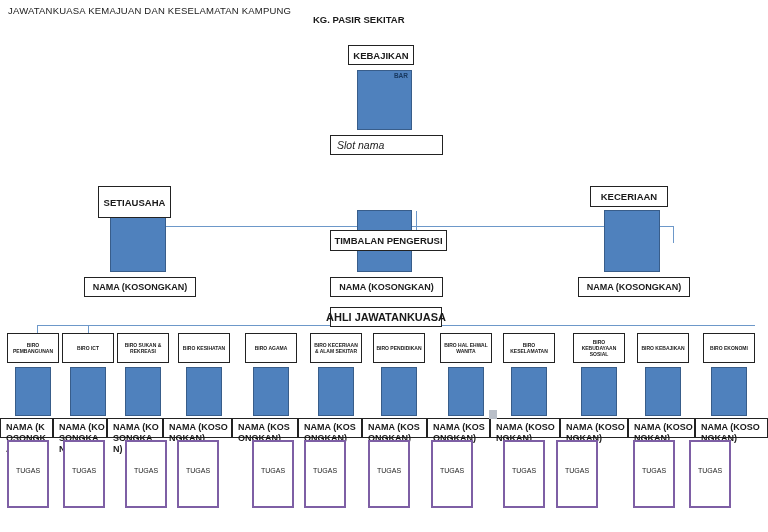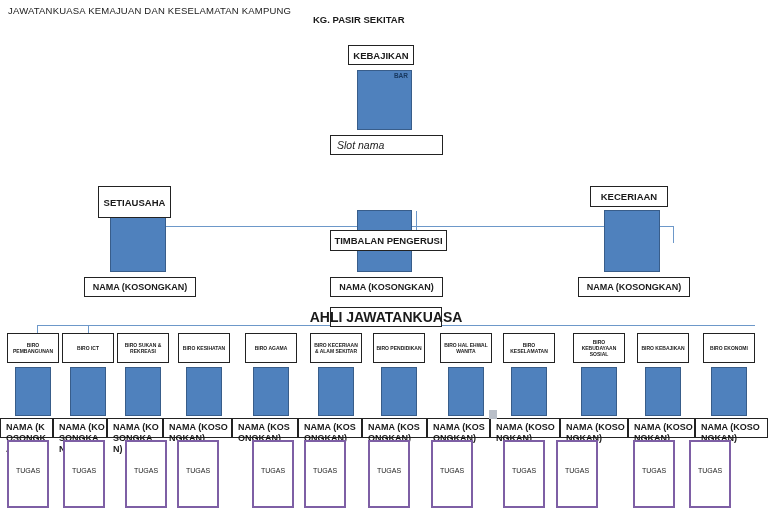--- a/index.html
+++ b/index.html
@@ -96,21 +96,21 @@
   </div>
 
   <div class="abs lbox" style="left:590px;top:186px;width:78px;height:21px;">
     <span>KECERIAAN</span>
   </div>
   <div class="abs photo" style="left:604px;top:210px;width:56px;height:62px;"></div>
   <div class="abs lbox thin" style="left:578px;top:277px;width:112px;height:20px;font-size:9px;">
     <span>NAMA (KOSONGKAN)</span>
   </div>
 
-  <div class="abs lbox thin" style="left:330px;top:307px;width:112px;height:20px;font-size:14px;">
+  <div class="abs lbox thin" style="left:330px;top:307px;width:112px;height:20px;font-size:11px;">
     <span>AHLI JAWATANKUASA</span>
   </div>
 
   <div class="abs artifact" style="left:489px;top:410px;width:8px;height:9px;"></div>
 
   <div id="biro-layer">
   <div class="abs biro-box" style="left: 7px; top: 333px; width: 52px; height: 30px;">
     <span>BIRO PEMBANGUNAN</span>
   </div>
   <div class="abs photo" style="left: 15px; top: 367px; width: 36px; height: 49px;"></div>

